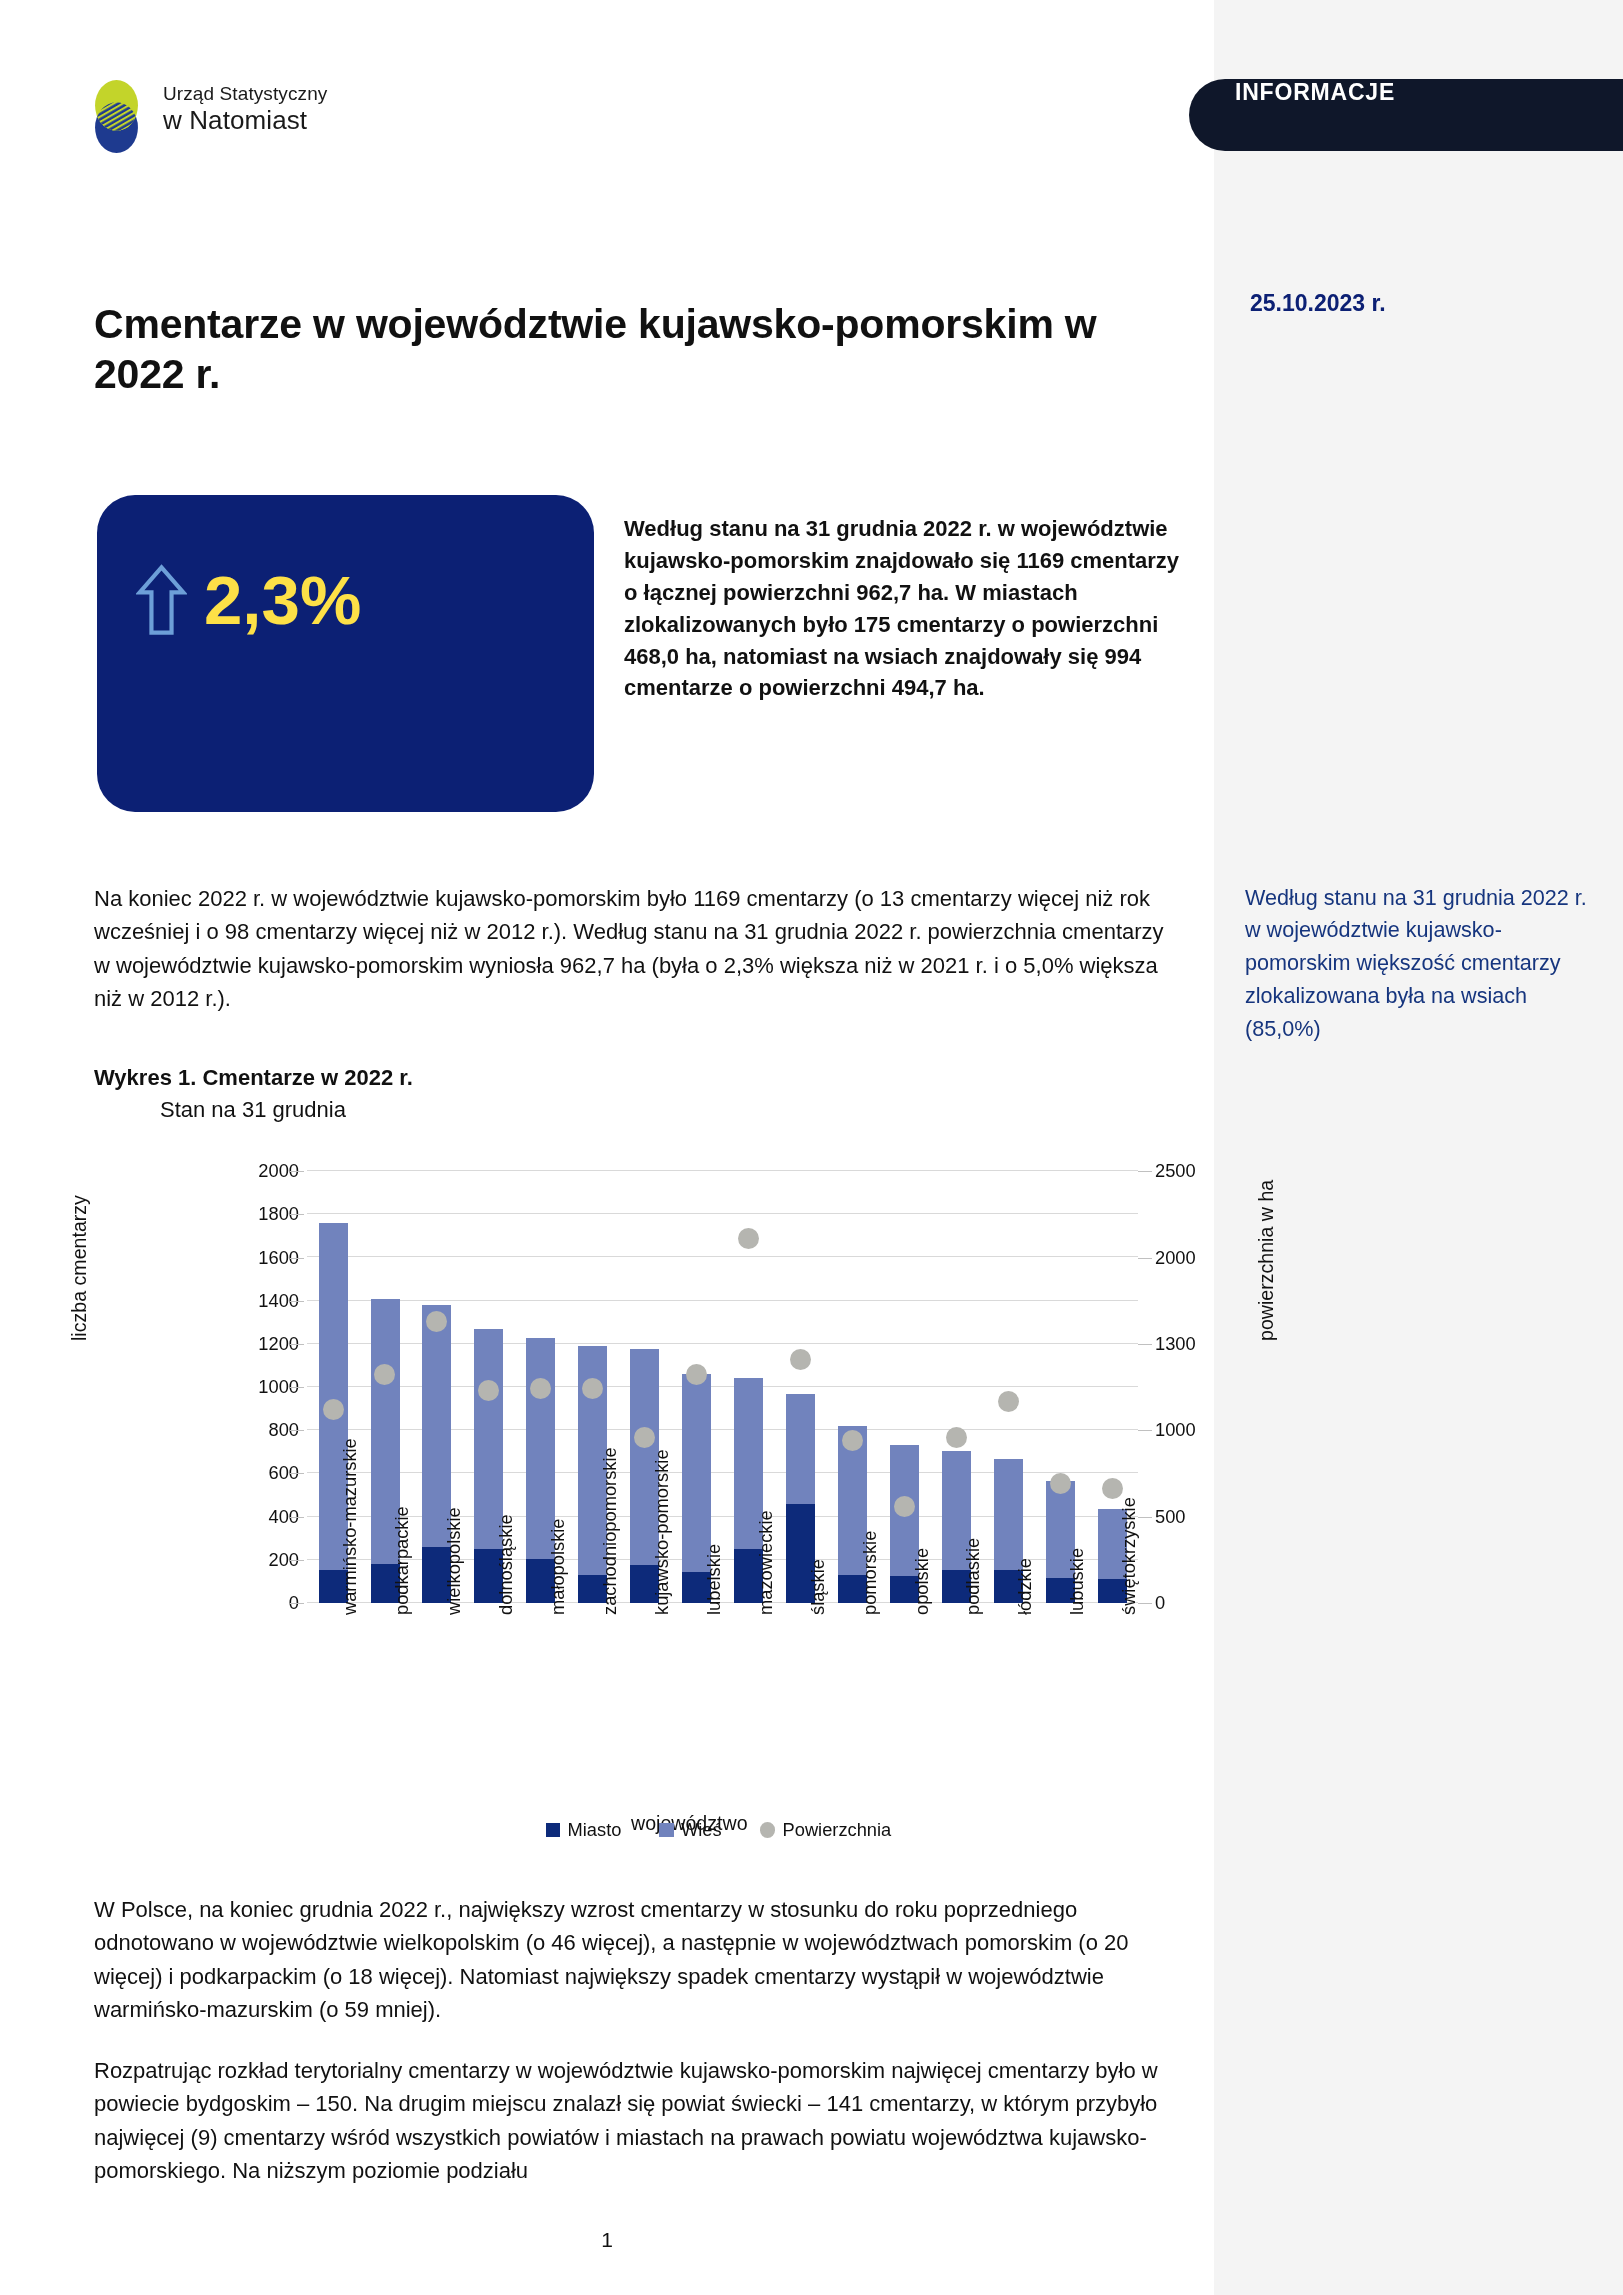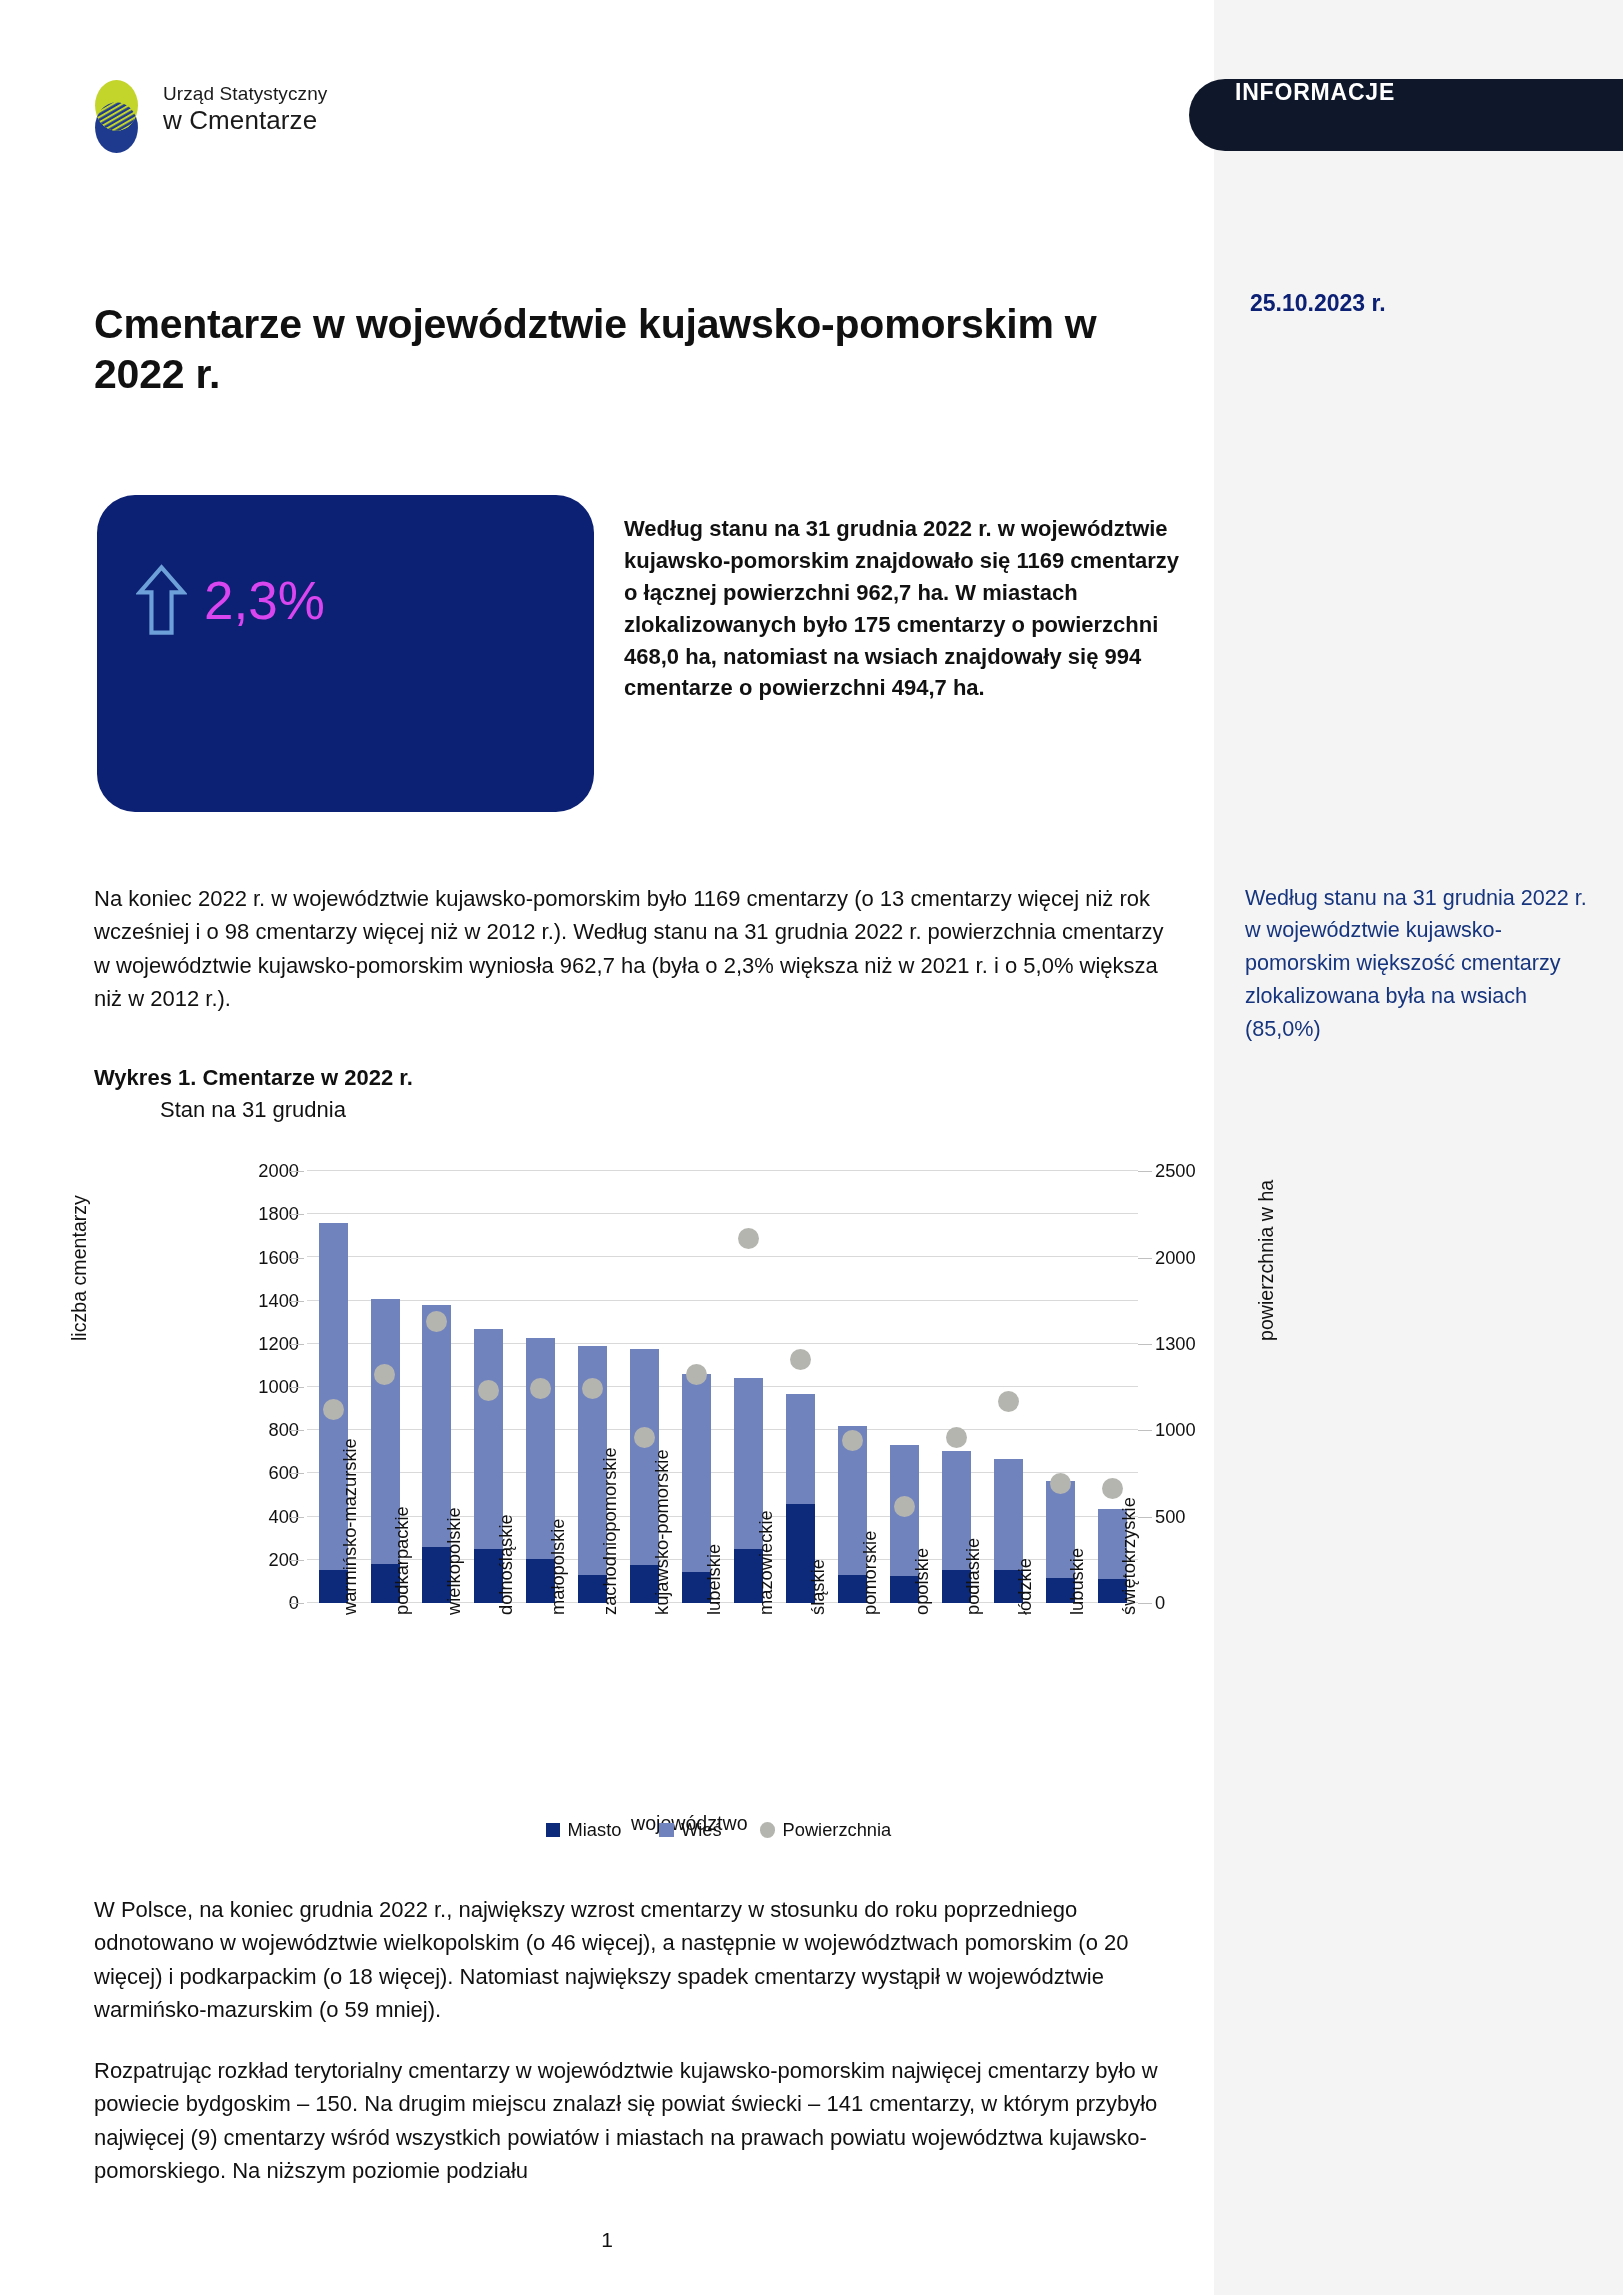--- a/index.html
+++ b/index.html
@@ -44,21 +44,21 @@
     font-size:23px;font-weight:bold;color:#0c2074;
   }
 
   
   .kpi-card{
     position:absolute;left:97px;top:495px;width:497px;height:317px;
     background:#0c2074;border-radius:38px;
   }
   .kpi-row{position:absolute;left:39px;top:69px;display:flex;align-items:center;}
   .kpi-arrow{width:51px;height:72px;margin-right:17px;}
-  .kpi-value{color:#d946ef;font-size:53px;font-weight:normal;line-height:1;}
+  .kpi-value{color:#fde047;font-size:69px;font-weight:bold;line-height:1;}
   .kpi-desc{
     position:absolute;left:39px;top:193px;width:419px;
     color:#ffffff;font-size:22px;line-height:1.42;
   }
 
   
   .lead-bold{
     position:absolute;left:624px;top:491px;width:556px;
     font-size:22px;font-weight:bold;color:#111;line-height:1.45;
   }
@@ -163,21 +163,21 @@
         </clipPath>
     </defs>
     <ellipse cx="50" cy="77" rx="33" ry="39" fill="#1e3a8f"></ellipse>
     <ellipse cx="50" cy="43" rx="33" ry="39" fill="#c3d42a"></ellipse>
     <g clip-path="url(#ovTop)">
       <ellipse cx="50" cy="77" rx="33" ry="39" fill="url(#stripes)"></ellipse>
     </g>
   </svg>
   <div class="logo-text">
     <div class="logo-line1">Urząd Statystyczny</div>
-    <div class="logo-line2">w Cmentarze</div>
+    <div class="logo-line2">w Natomiast</div>
   </div>
 </div>
 
 <div class="info-banner">
   <span>INFORMACJE</span>
 </div>
 
 <h1 class="doc-title">Cmentarze w województwie kujawsko-pomorskim w 2022 r.</h1>
 <div class="doc-date">25.10.2023 r.</div>
 

